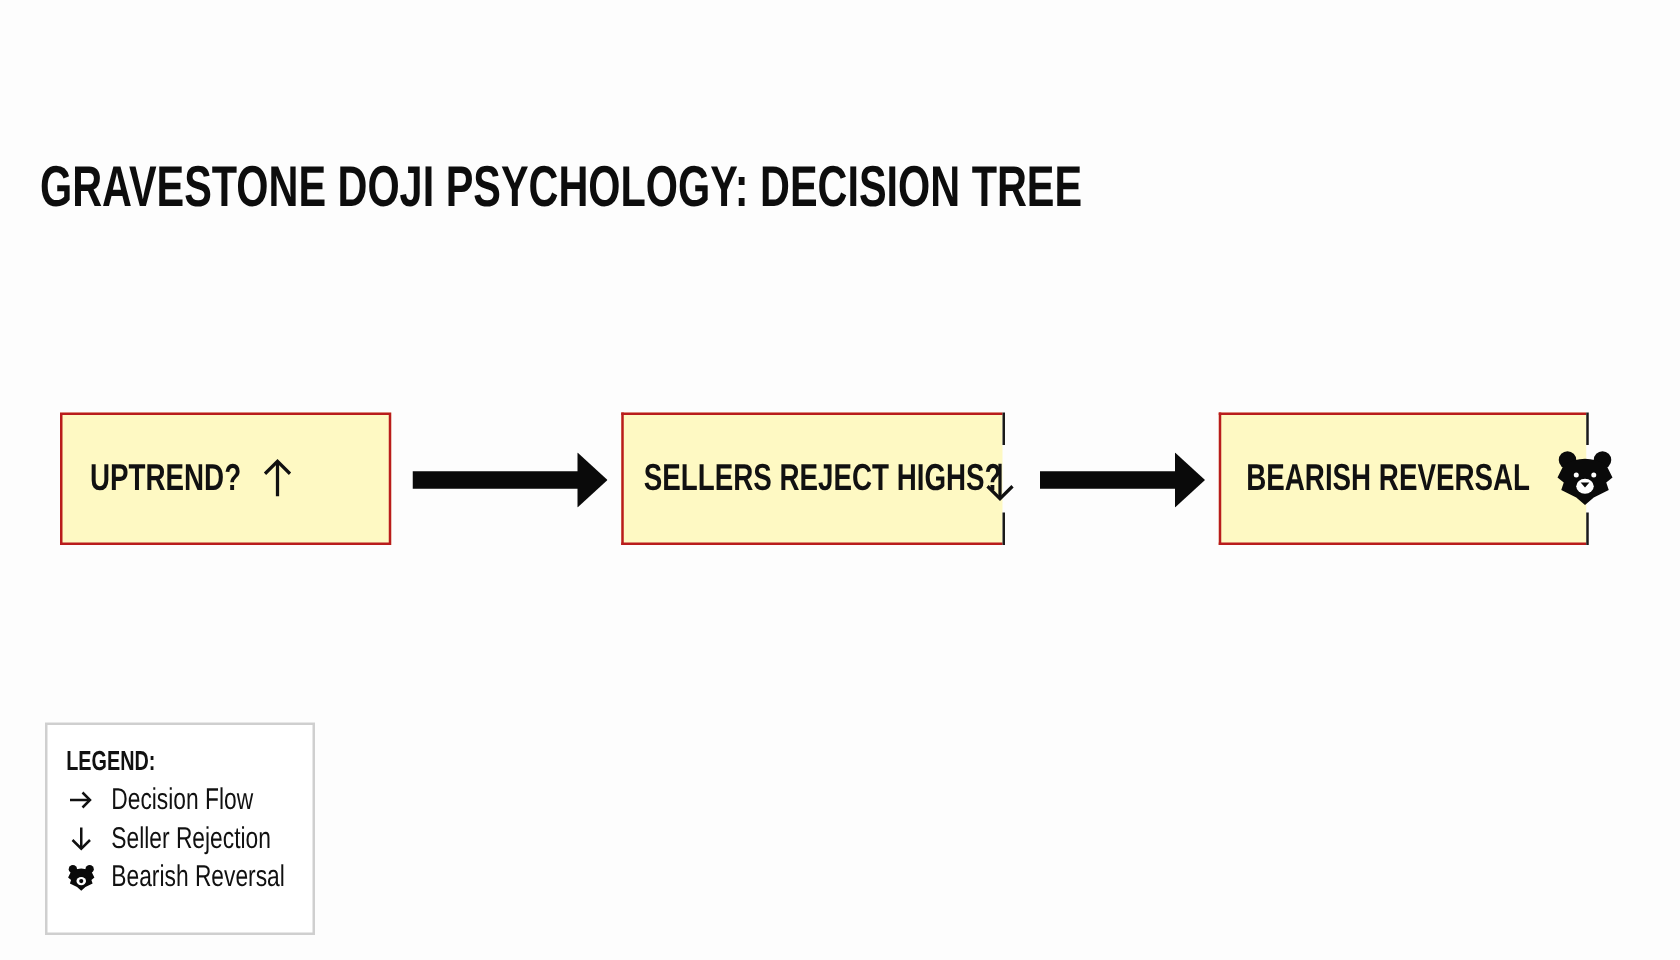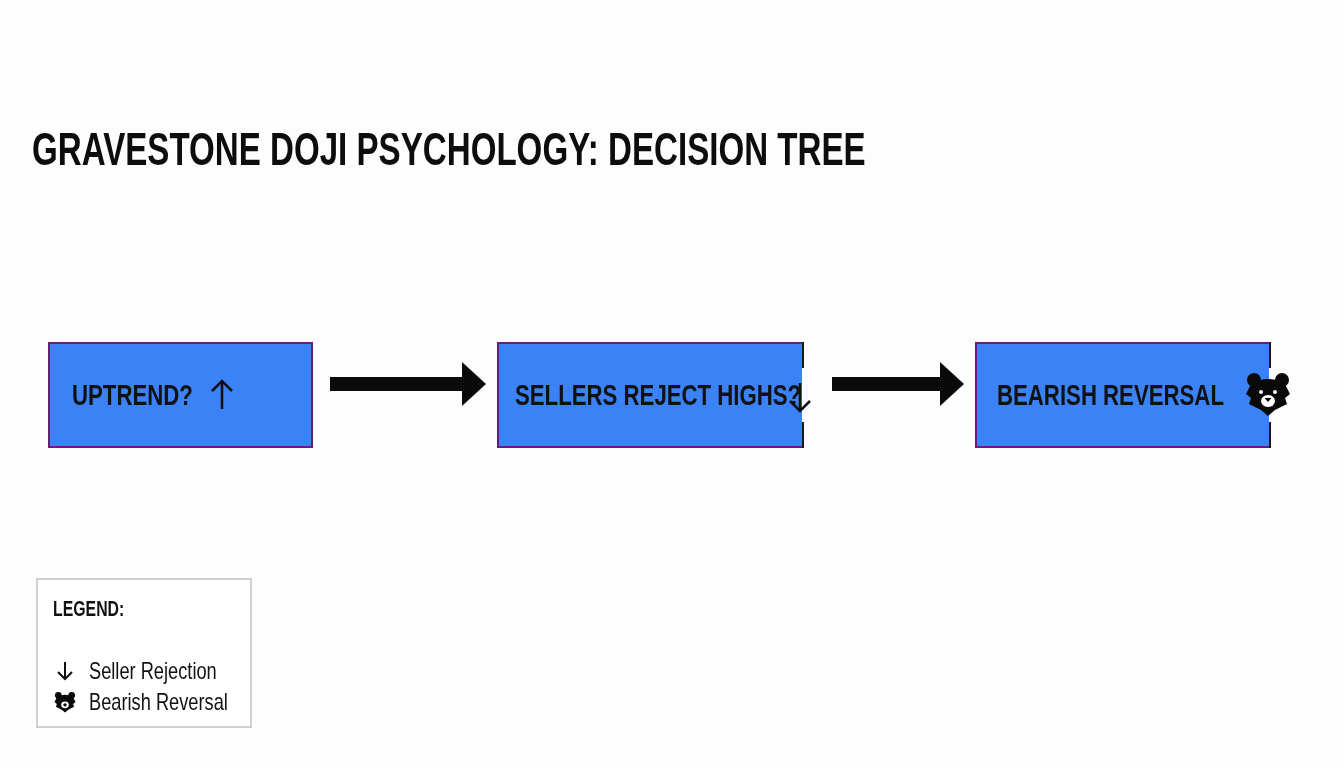--- a/index.html
+++ b/index.html
@@ -9,22 +9,22 @@
     font-family: "Liberation Sans", "DejaVu Sans", sans-serif;
     color: #111;
   }
   #title {
     position: absolute; left: 32px; top: 122px;
     font-size: 46px; font-weight: bold; letter-spacing: 0px;
     transform: scaleX(0.72); transform-origin: left top;
     white-space: nowrap; color: #0d0d0d;
   }
   .node {
-    position: absolute; top: 342px; height: 106px;
-    box-sizing: border-box; border: 2px solid #701a75; background: #3b82f6;
+    position: absolute; top: 330px; height: 106px;
+    box-sizing: border-box; border: 2px solid #b91c1c; background: #fef9c3;
   }
   .node .label {
     position: absolute; top: 50%; transform: translateY(-50%) scaleX(0.74);
     transform-origin: left center;
     font-size: 30px; font-weight: bold; white-space: nowrap; color: #111;
   }
   #node1 { left: 48px; width: 265px; }
   #node1 .label { left: 22px; }
   #node1 .icon { position: absolute; left: 160px; top: 34px; }
   #node2 { left: 497px; width: 305px; border-right: none; }
@@ -34,21 +34,21 @@
   #node2 .icon { position: absolute; left: 288px; top: 38px; }
   #node3 { left: 975px; width: 294px; border-right: none; }
   #node3 .label { left: 20px; }
   #node3 .rb-top { position: absolute; right: -2px; top: -2px; width: 2px; height: 26px; background:#1a1a1a; }
   #node3 .rb-bot { position: absolute; right: -2px; bottom: -2px; width: 2px; height: 26px; background:#1a1a1a; }
   #node3 .icon { position: absolute; left: 268px; top: 28px; }
   .connector { position: absolute; }
   #arrow1 { left: 330px; top: 362px; }
   #arrow2 { left: 832px; top: 362px; }
   #legend {
-    position: absolute; left: 36px; top: 578px; width: 216px; height: 150px;
+    position: absolute; left: 36px; top: 578px; width: 216px; height: 170px;
     box-sizing: border-box; border: 2px solid #cfcfcf; background: #fff;
   }
   #legend .lg-title {
     position: absolute; left: 15px; top: 16px; font-size: 22px; font-weight: bold;
     transform: scaleX(0.72); transform-origin: left top; white-space: nowrap;
   }
   .lg-row { position: absolute; left: 14px; height: 28px; width: 200px; }
   .lg-row .lg-icon { position: absolute; left: 2px; top: 3px; width: 22px; height: 22px; }
   .lg-row .lg-text {
     position: absolute; left: 37px; top: 0px; font-size: 24px;
@@ -112,20 +112,29 @@
       <circle cx="30" cy="20" r="2" fill="#fff"></circle>
       <ellipse cx="23" cy="29" rx="7" ry="6" fill="#fff"></ellipse>
       <path d="M19.5,26 L26.5,26 L23,30 Z" fill="#0a0a0a"></path>
     </svg>
   </span>
 </div>
 
 <div id="legend">
   <div class="lg-title">LEGEND:</div>
 
+  <div class="lg-row" id="lg1">
+    <span class="lg-icon">
+      <svg width="22" height="22" viewBox="0 0 22 22">
+        <line x1="2" y1="11" x2="18" y2="11" stroke="#111" stroke-width="2"></line>
+        <polyline points="12,5 18,11 12,17" fill="none" stroke="#111" stroke-width="2"></polyline>
+      </svg>
+    </span>
+    <span class="lg-text">Decision Flow</span>
+  </div>
 
   <div class="lg-row" id="lg2">
     <span class="lg-icon">
       <svg width="22" height="22" viewBox="0 0 22 22">
         <line x1="11" y1="2" x2="11" y2="19" stroke="#111" stroke-width="2"></line>
         <polyline points="4,12 11,19 18,12" fill="none" stroke="#111" stroke-width="2"></polyline>
       </svg>
     </span>
     <span class="lg-text">Seller Rejection</span>
   </div>

